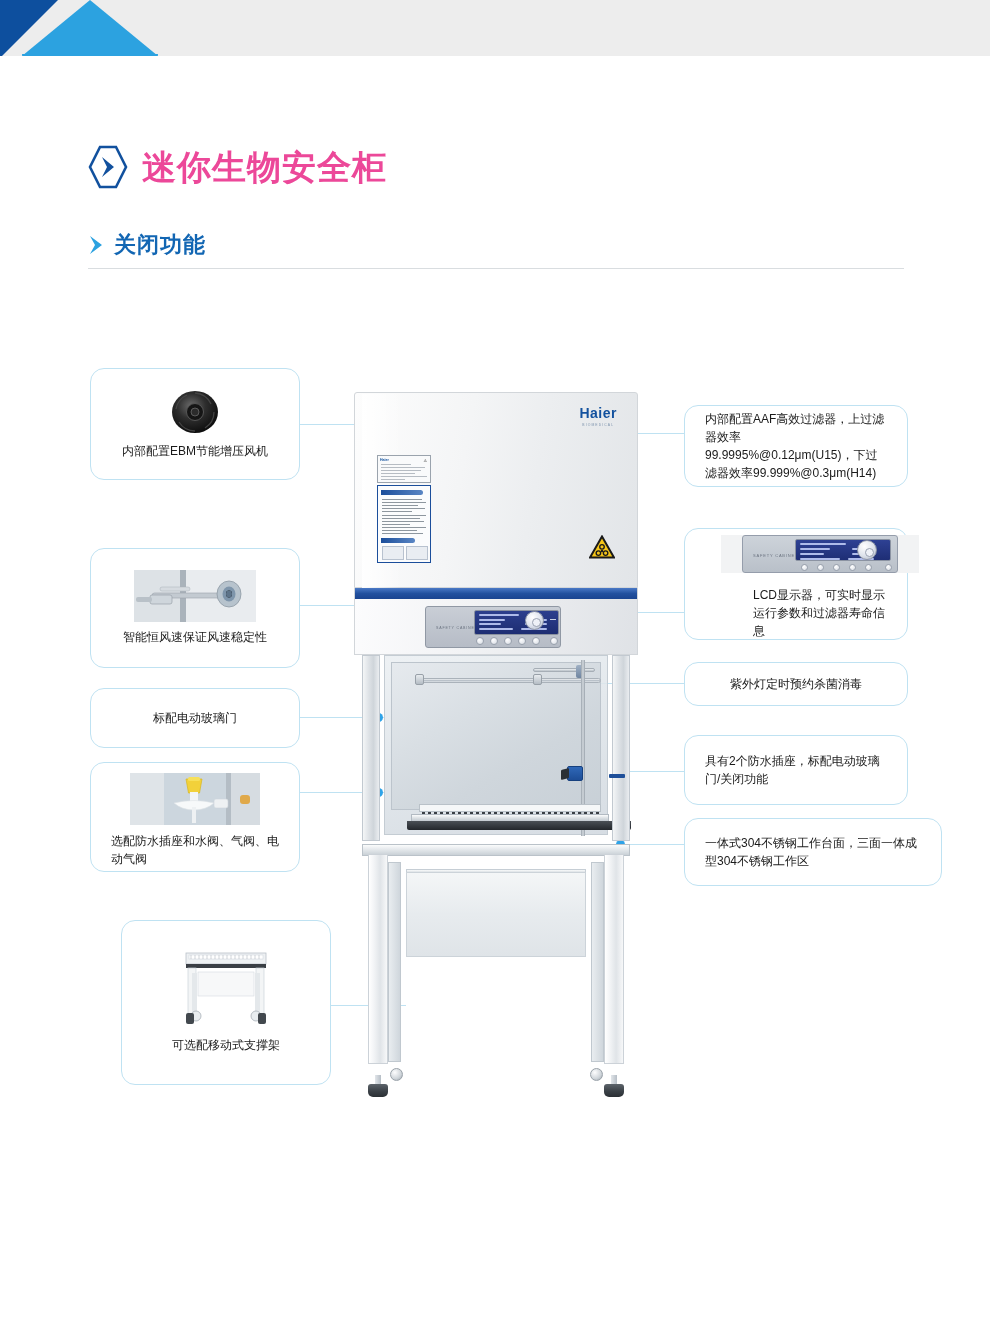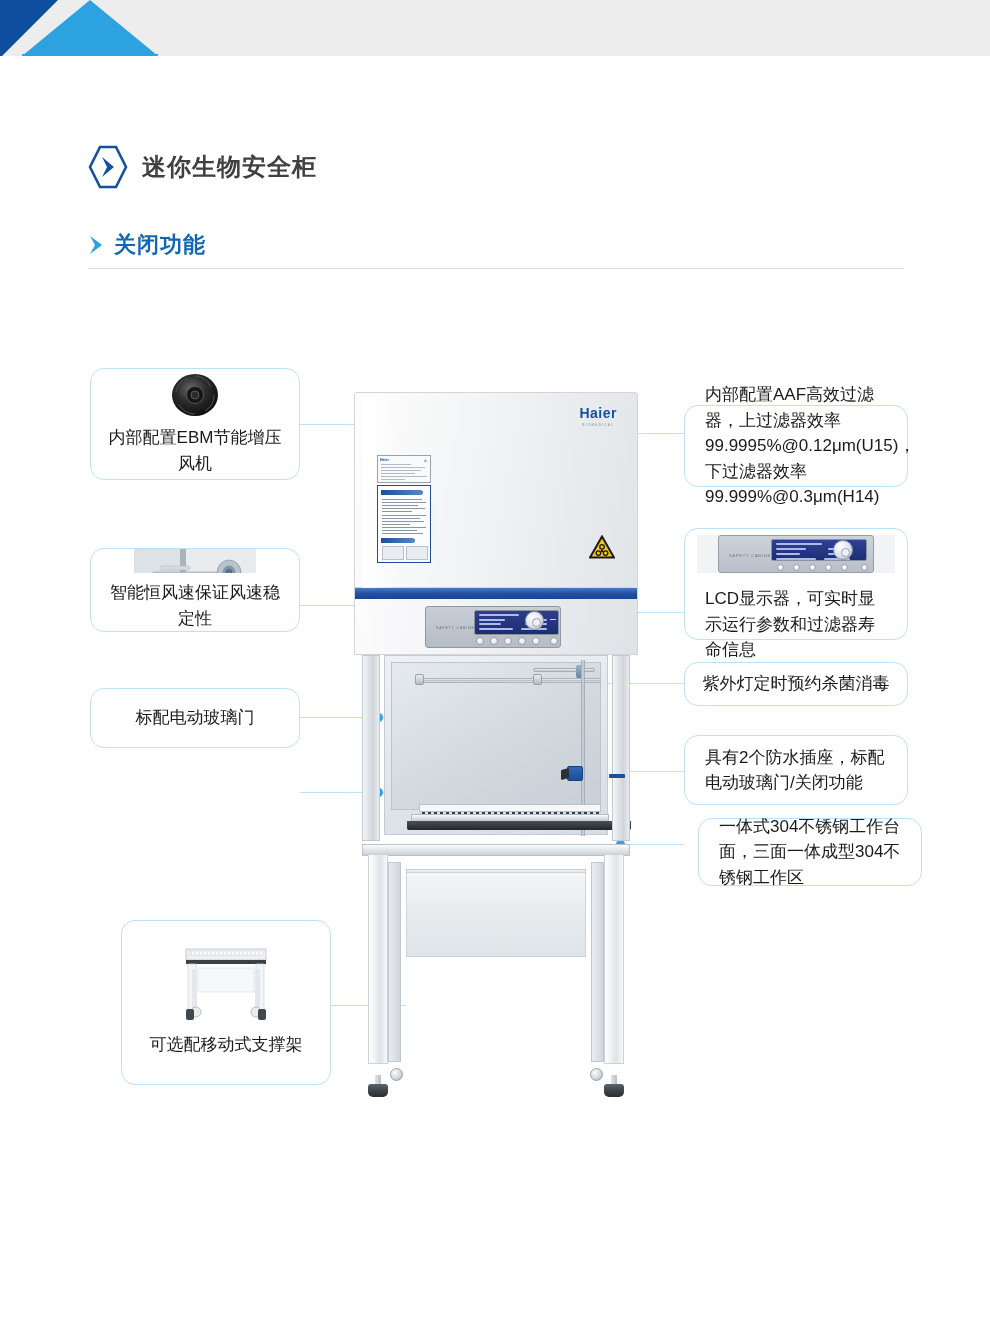--- a/index.html
+++ b/index.html
@@ -33,42 +33,42 @@
     width:136px; height:4px; background:#2ca2e0; border-radius:0 0 4px 4px;
   }
   .topband-white {
     position:absolute; left:0; top:56px; width:990px; height:3px; background:#fff;
   }
 
   
   .title-row { position:absolute; left:88px; top:145px; display:flex; align-items:center; gap:14px; }
   .hex { width:40px; height:44px; flex:none; }
   .title-text {
-    font-size:24px; font-weight:bold; color:#404040; letter-spacing:1px;
+    font-size:34px; font-weight:bold; color:#ec4899; letter-spacing:1px;
     line-height:1;
   }
   .sec-row { position:absolute; left:88px; top:230px; display:flex; align-items:center; gap:9px; }
   .sec-chev { width:17px; height:22px; flex:none; }
   .sec-text { font-size:22px; font-weight:bold; color:#1266b3; letter-spacing:1px; }
   .sec-rule {
     position:absolute; left:88px; top:268px; width:816px; height:1px;
     background:#d9dde0;
   }
 
   
   .card {
     position:absolute;
     border:1px solid #bfe2f2;
     border-radius:14px;
     background:#ffffff;
     display:flex; flex-direction:column;
     align-items:center; justify-content:center;
   }
   .card .cap {
-    font-size:17px; color:#1a1a1a; line-height:1.5; text-align:center;
+    font-size:12px; color:#1a1a1a; line-height:1.5; text-align:center;
     padding:0 14px;
   }
   .card .cap.left-al { text-align:left; width:100%; padding:0 20px; }
   .card .thumb { margin-bottom:7px; }
 
   
   .conn { position:absolute; height:1px; background:#bfe2f2; }
   .dot {
     position:absolute; width:9px; height:9px; border-radius:50%;
     background:#2ea3e8;
@@ -400,21 +400,21 @@
           <path d="M28 42 A19 19 0 0 1 12 33"></path>
           <path d="M9 20 A19 19 0 0 1 20 6"></path>
         </g>
         <circle cx="28" cy="23" r="8.5" fill="#151515" stroke="#555" stroke-width="1"></circle>
         <circle cx="28" cy="23" r="4" fill="#2b2b2b" stroke="#6a6a6a" stroke-width=".8"></circle>
       </svg>
     </div>
     <div class="cap">内部配置EBM节能增压风机</div>
   </div>
 
-  <div class="card" style="left:90px; top:548px; width:210px; height:84px;">
+  <div class="card" style="left:90px; top:548px; width:210px; height:120px;font-family:Liberation Mono, monospace;">
     <div class="thumb th-sensor">
       <svg viewBox="0 0 122 52" width="122" height="52">
         <rect x="0" y="0" width="122" height="52" fill="#e3e7ea"></rect>
         <rect x="0" y="0" width="46" height="52" fill="#dde2e6"></rect>
         <rect x="46" y="0" width="6" height="52" fill="#aab3bb"></rect>
         <rect x="52" y="0" width="70" height="52" fill="#e9ecef"></rect>
         <rect x="18" y="23" width="68" height="5" rx="2.5" fill="#c3cad1" stroke="#9aa3ac" stroke-width=".6"></rect>
         <rect x="26" y="17" width="30" height="4" rx="2" fill="#d6dbe0" stroke="#a8b0b8" stroke-width=".5"></rect>
         <rect x="16" y="25" width="22" height="9" rx="2" fill="#cfd6dc" stroke="#99a2ab" stroke-width=".7"></rect>
         <rect x="2" y="27" width="16" height="5" rx="2" fill="#b9c1c8"></rect>
@@ -424,20 +424,39 @@
         <ellipse cx="95" cy="24" rx="3" ry="3.4" fill="#5d7389"></ellipse>
       </svg>
     </div>
     <div class="cap">智能恒风速保证风速稳定性</div>
   </div>
 
   <div class="card" style="left:90px; top:688px; width:210px; height:60px;">
     <div class="cap">标配电动玻璃门</div>
   </div>
 
+  <div class="card" style="left:90px; top:762px; width:210px; height:110px; justify-content:flex-start; padding-top:10px;">
+    <div class="thumb th-valve">
+      <svg viewBox="0 0 130 52" width="130" height="52">
+        <rect x="0" y="0" width="130" height="52" fill="#e8ebee"></rect>
+        <rect x="0" y="0" width="34" height="52" fill="#dfe4e8"></rect>
+        <rect x="34" y="0" width="62" height="52" fill="#ccd6de"></rect>
+        <rect x="96" y="0" width="34" height="52" fill="#d6dce1"></rect>
+        <rect x="96" y="0" width="5" height="52" fill="#b4bdc5"></rect>
+        <rect x="110" y="22" width="10" height="9" rx="3" fill="#e0a94a"></rect>
+        <path d="M56 6 h16 l-2.5 14 h-11 z" fill="#f2d13a" stroke="#d8b81f" stroke-width=".7"></path>
+        <rect x="58" y="4" width="12" height="4" rx="1.5" fill="#f7e05a"></rect>
+        <rect x="60" y="19" width="8" height="9" fill="#f3f5f6"></rect>
+        <path d="M44 30 q20 -5 40 0 q-8 7 -20 7 q-12 0 -20 -7 z" fill="#f7f9fa" stroke="#dde2e6" stroke-width=".6"></path>
+        <rect x="62" y="34" width="4" height="16" fill="#eef1f3"></rect>
+        <rect x="84" y="26" width="14" height="9" rx="2" fill="#eef1f3" stroke="#cdd5db" stroke-width=".6"></rect>
+      </svg>
+    </div>
+    <div class="cap left-al">选配防水插座和水阀、气阀、电动气阀</div>
+  </div>
 
   <div class="card" style="left:90px; top:920px; width:210px; height:165px;margin-left:31px;">
     <div class="thumb th-stand">
       <svg viewBox="0 0 96 78" width="96" height="78">
         <rect x="8" y="2" width="80" height="11" fill="#eef1f3" stroke="#b9c1c8" stroke-width=".8"></rect>
         <rect x="11" y="4" width="74" height="4" fill="#ffffff" stroke="#ccd3d9" stroke-width=".5"></rect>
         <g stroke="#9aa3ac" stroke-width=".45">
           <line x1="13" y1="4" x2="13" y2="8"></line>
             <line x1="17" y1="4" x2="17" y2="8"></line>
           <line x1="21" y1="4" x2="21" y2="8"></line>
@@ -469,21 +488,21 @@
         <rect x="80" y="62" width="8" height="11" rx="2" fill="#42484e"></rect>
       </svg>
     </div>
     <div class="cap">可选配移动式支撑架</div>
   </div>
 
   <div class="card" style="left:684px; top:405px; width:224px; height:82px; align-items:flex-start;">
     <div class="cap left-al">内部配置AAF高效过滤器，上过滤器效率99.9995%@0.12μm(U15)，下过滤器效率99.999%@0.3μm(H14)</div>
   </div>
 
-  <div class="card" style="left:684px; top:528px; width:224px; height:112px; justify-content:flex-start; padding-top:6px;">
+  <div class="card" style="left:684px; top:528px; width:224px; height:112px; justify-content:flex-start; padding-top:6px;padding-left:48px;">
     <div class="thumb th-ctrl">
       <div class="mini-panel">
         <div class="mini-brand">SAFETY CABINET</div>
         <div class="mini-screen">
           <div class="lcd-line" style="top:3px; width:46px;"></div>
           <div class="lcd-line" style="top:8px; width:30px;"></div>
           <div class="lcd-line" style="top:8px; left:56px; width:22px;"></div>
           <div class="lcd-line" style="top:13px; width:24px;"></div>
           <div class="lcd-line" style="top:13px; left:56px; width:22px;"></div>
           <div class="lcd-line" style="top:18px; width:40px;"></div>
@@ -502,21 +521,21 @@
   </div>
 
   <div class="card" style="left:684px; top:662px; width:224px; height:44px;">
     <div class="cap">紫外灯定时预约杀菌消毒</div>
   </div>
 
   <div class="card" style="left:684px; top:735px; width:224px; height:70px; align-items:flex-start;">
     <div class="cap left-al">具有2个防水插座，标配电动玻璃门/关闭功能</div>
   </div>
 
-  <div class="card" style="left:684px; top:818px; width:224px; height:68px; align-items:center;margin-left:14px;">
+  <div class="card" style="left:684px; top:818px; width:258px; height:68px; align-items:center;">
     <div class="cap left-al">一体式304不锈钢工作台面，三面一体成型304不锈钢工作区</div>
   </div>
 
   <div class="product">
 
     <div class="cab-top">
       <div class="cab-top-sheen"></div>
       <div class="haier-logo">
         <div class="hl-main">Haier</div>
         <div class="hl-sub">BIOMEDICAL</div>

